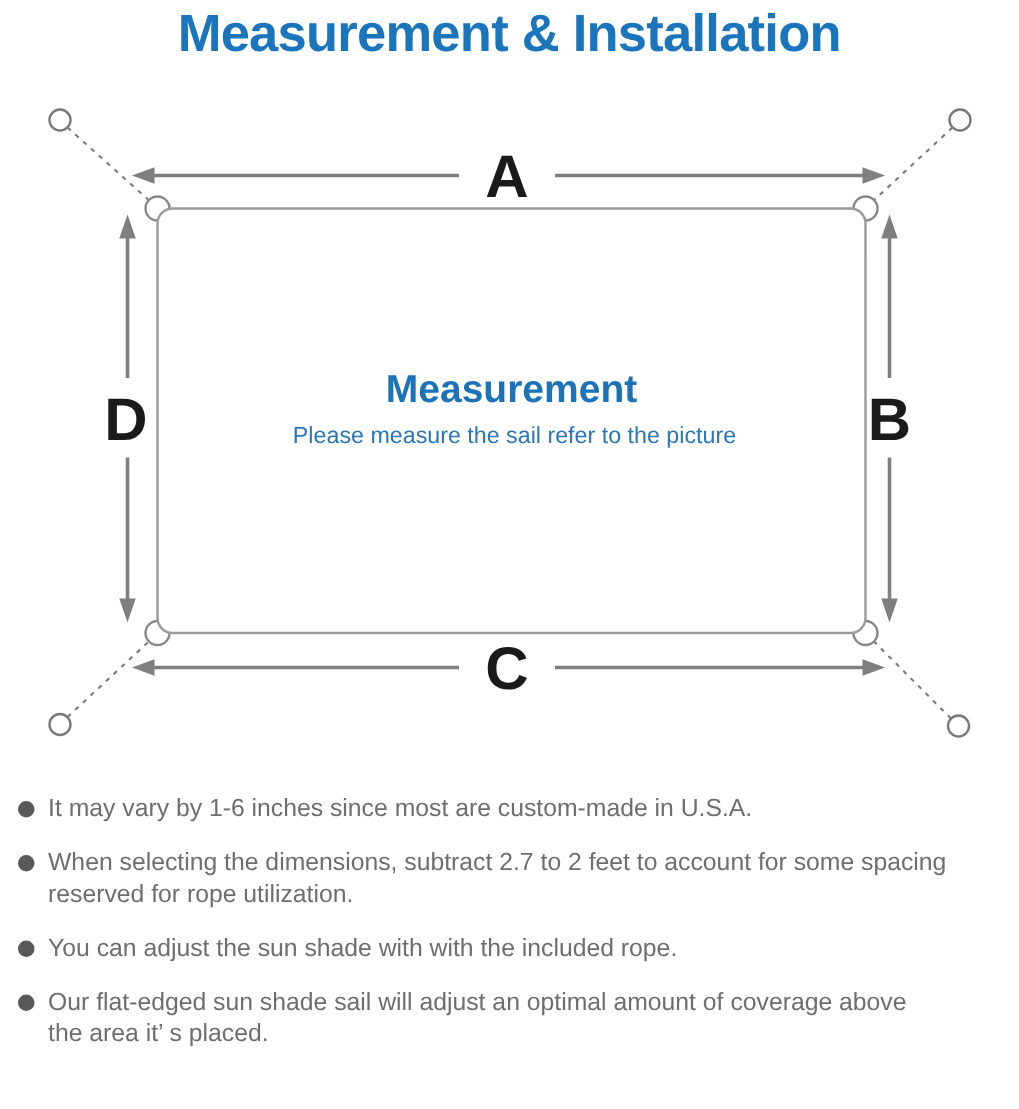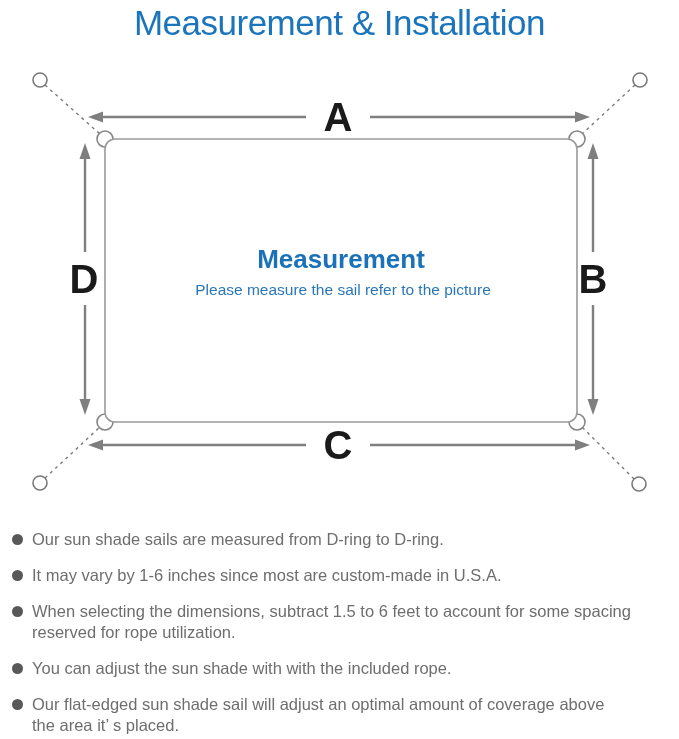--- a/index.html
+++ b/index.html
@@ -7,21 +7,21 @@
     width:679px; height:739px;
     background:#ffffff;
     font-family:"Liberation Sans", sans-serif;
     overflow:hidden;
   }
   .page { position:relative; width:679px; height:739px; background:#fff; }
 
   .page-title {
     position:absolute; top:0; left:0; width:679px;
     text-align:center;
-    font-size:35px; font-weight:normal; letter-spacing:-0.5px;
+    font-size:35px; font-weight:bold; letter-spacing:-0.5px;
     line-height:46px;
     color:#1b75bc;
   }
 
   .diagram-svg { position:absolute; top:56px; left:0; }
 
   .diagram-svg text { font-family:"Liberation Sans", sans-serif; }
   .dim-line   { stroke:#7f7f7f; stroke-width:2.4; fill:none; }
   .dim-head   { fill:#7f7f7f; stroke:none; }
   .sail-rect  { fill:#ffffff; stroke:#9a9a9a; stroke-width:1.6; }
@@ -107,29 +107,25 @@
       <text class="dim-label" x="593" y="237">B</text>
     </g>
 
     <text class="center-title" x="341" y="212">Measurement</text>
     <text class="center-sub" x="343" y="239">Please measure the sail refer to the picture</text>
   </svg>
 
   <ul class="notes">
     <li class="note">
       <span class="dot"></span>
-      <span class="note-text">Our sun shade sails are measured from D-ring to D-ring.</span>
-    </li>
-    <li class="note">
-      <span class="dot"></span>
       <span class="note-text">It may vary by 1-6 inches since most are custom-made in U.S.A.</span>
     </li>
     <li class="note">
       <span class="dot"></span>
-      <span class="note-text">When selecting the dimensions, subtract 1.5 to 6 feet to account for some spacing
+      <span class="note-text">When selecting the dimensions, subtract 2.7 to 2 feet to account for some spacing
 reserved for rope utilization.</span>
     </li>
     <li class="note">
       <span class="dot"></span>
       <span class="note-text">You can adjust the sun shade with with the included rope.</span>
     </li>
     <li class="note">
       <span class="dot"></span>
       <span class="note-text">Our flat-edged sun shade sail will adjust an optimal amount of coverage above
 the area it’ s placed.</span>

